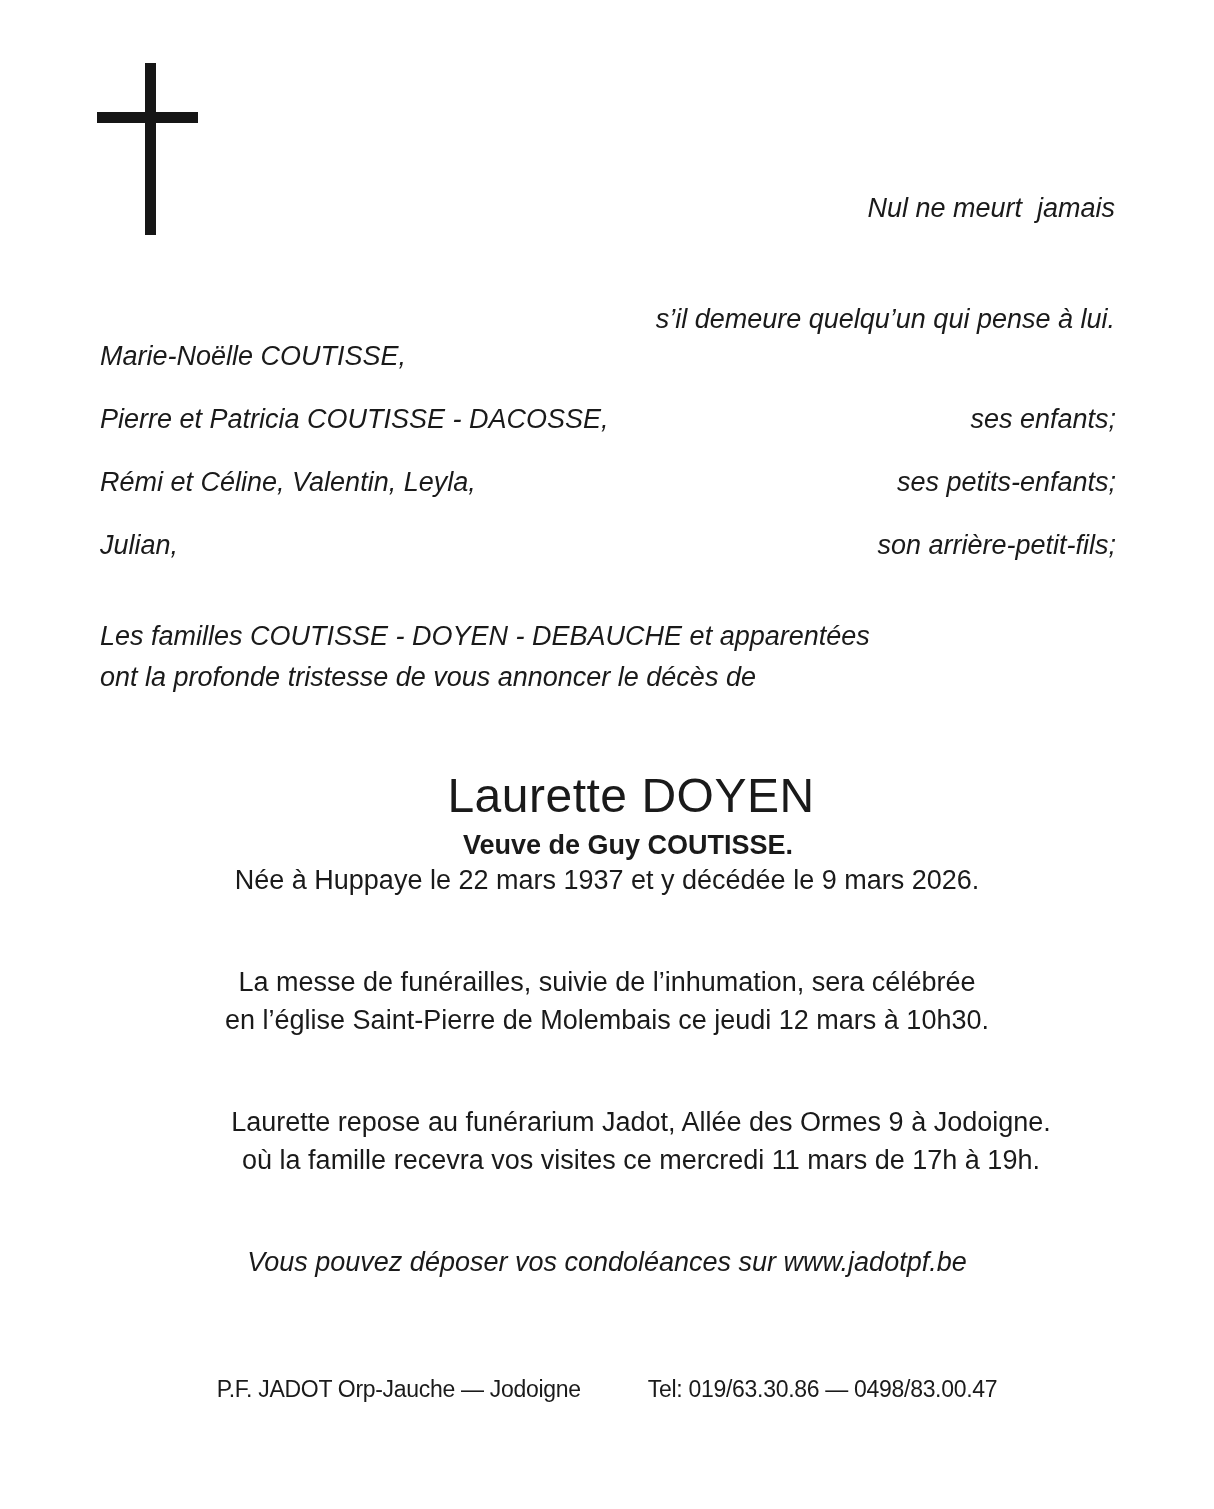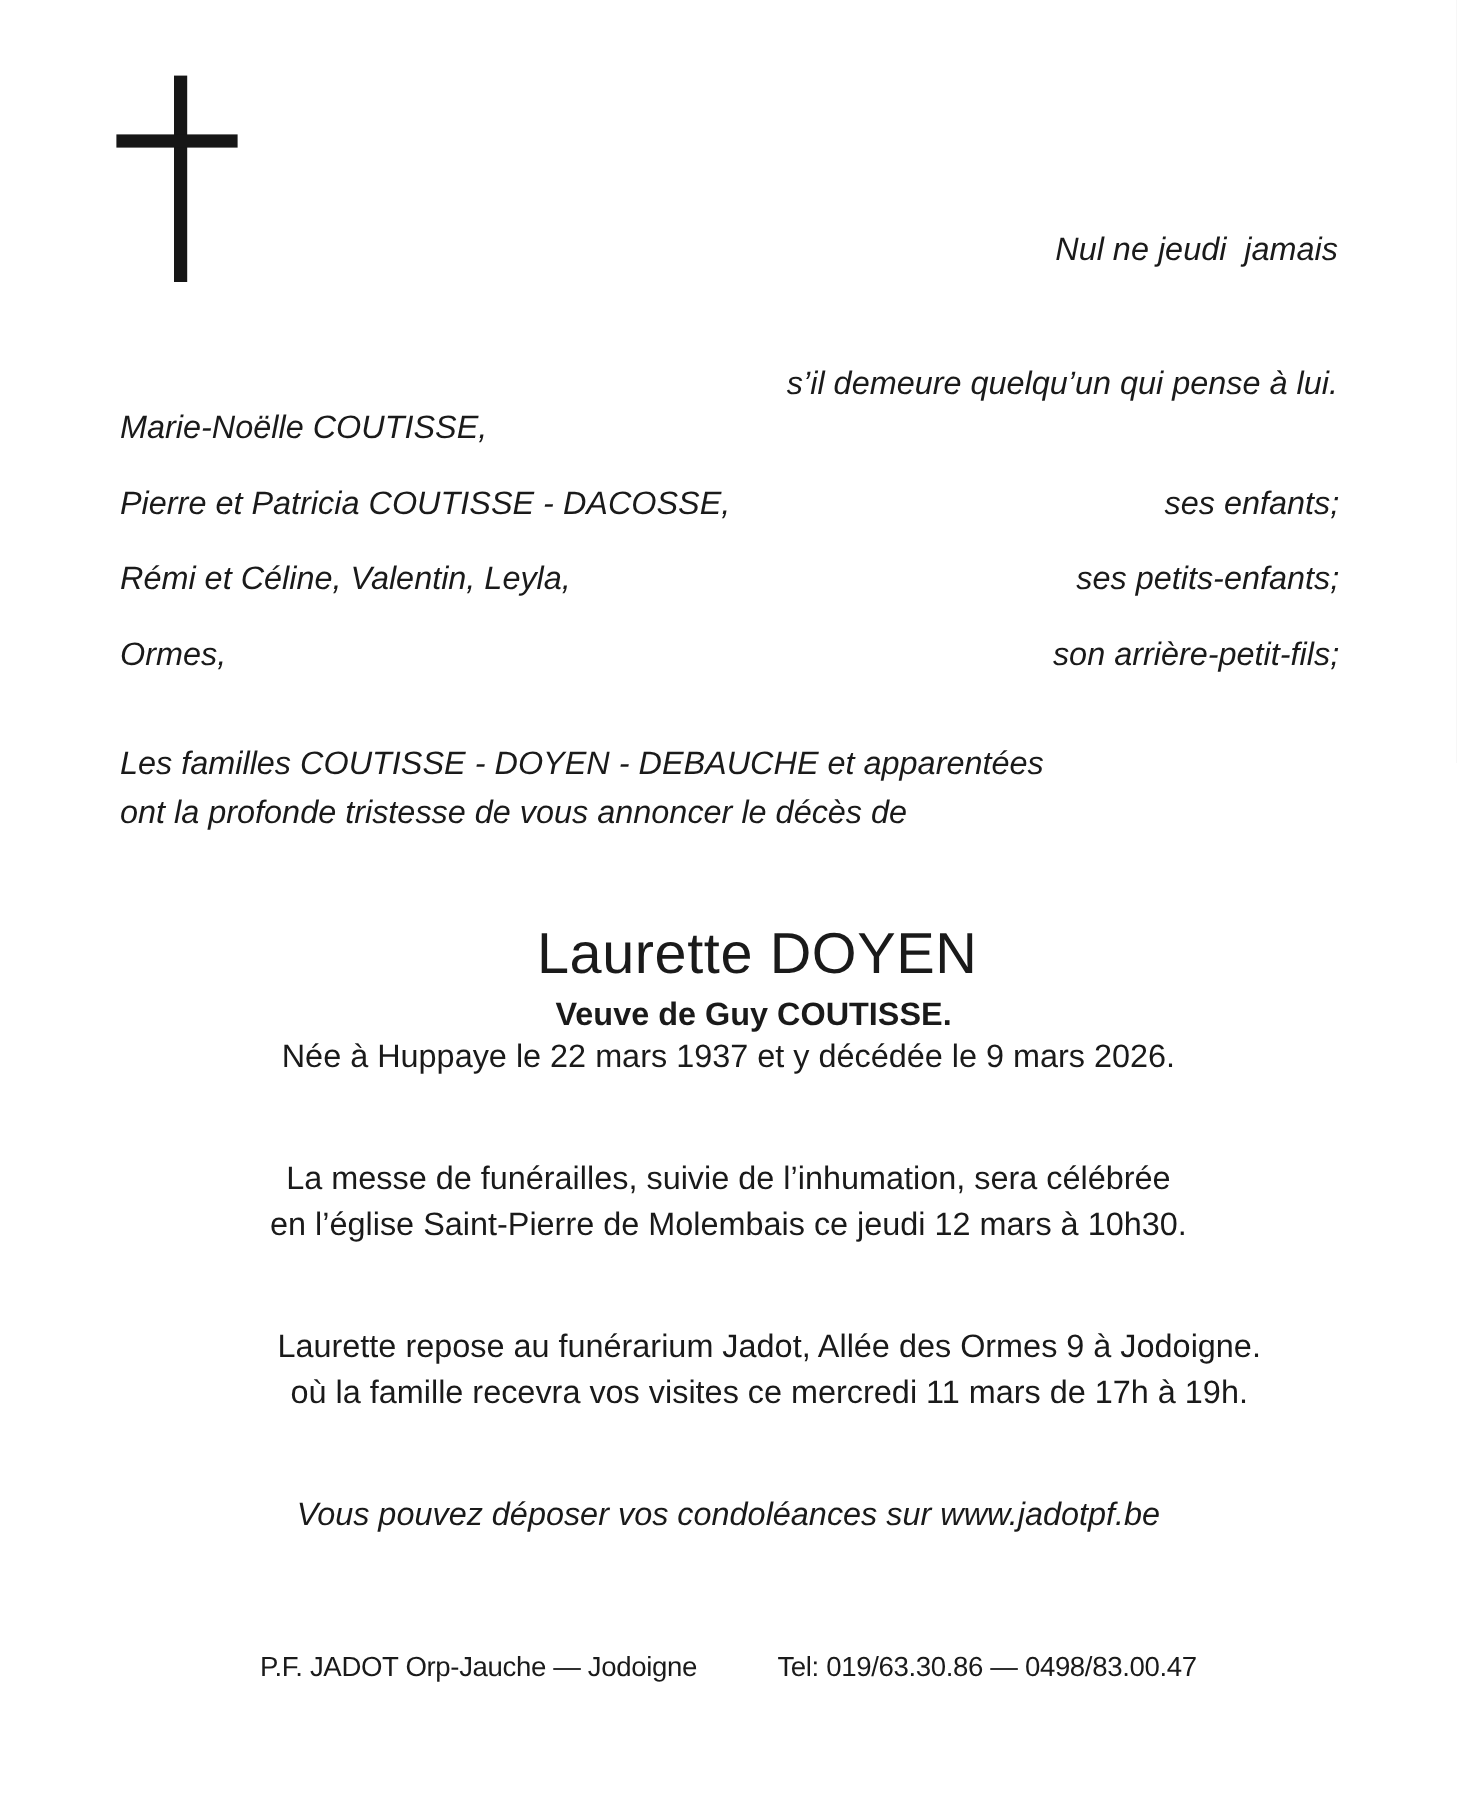--- a/index.html
+++ b/index.html
@@ -64,39 +64,39 @@
 <body>
 
 <div class="page">
 
   <div class="cross">
     <div class="cross-v"></div>
     <div class="cross-h"></div>
   </div>
 
   <div class="epitaph">
-    <div>Nul ne jeudi  jamais</div>
+    <div>Nul ne meurt  jamais</div>
     <div>s’il demeure quelqu’un qui pense à lui.</div>
   </div>
 
   <div class="family">
     <div class="family-row">
       <span>Marie-Noëlle COUTISSE,</span>
       <span></span>
     </div>
     <div class="family-row">
       <span>Pierre et Patricia COUTISSE - DACOSSE,</span>
       <span>ses enfants;</span>
     </div>
     <div class="family-row">
       <span>Rémi et Céline, Valentin, Leyla,</span>
       <span>ses petits-enfants;</span>
     </div>
     <div class="family-row">
-      <span>Ormes,</span>
+      <span>Julian,</span>
       <span>son arrière-petit-fils;</span>
     </div>
   </div>
 
   <div class="announcement">
     <div>Les familles COUTISSE - DOYEN - DEBAUCHE et apparentées</div>
     <div>ont la profonde tristesse de vous annoncer le décès de</div>
   </div>
 
   <div class="deceased">

